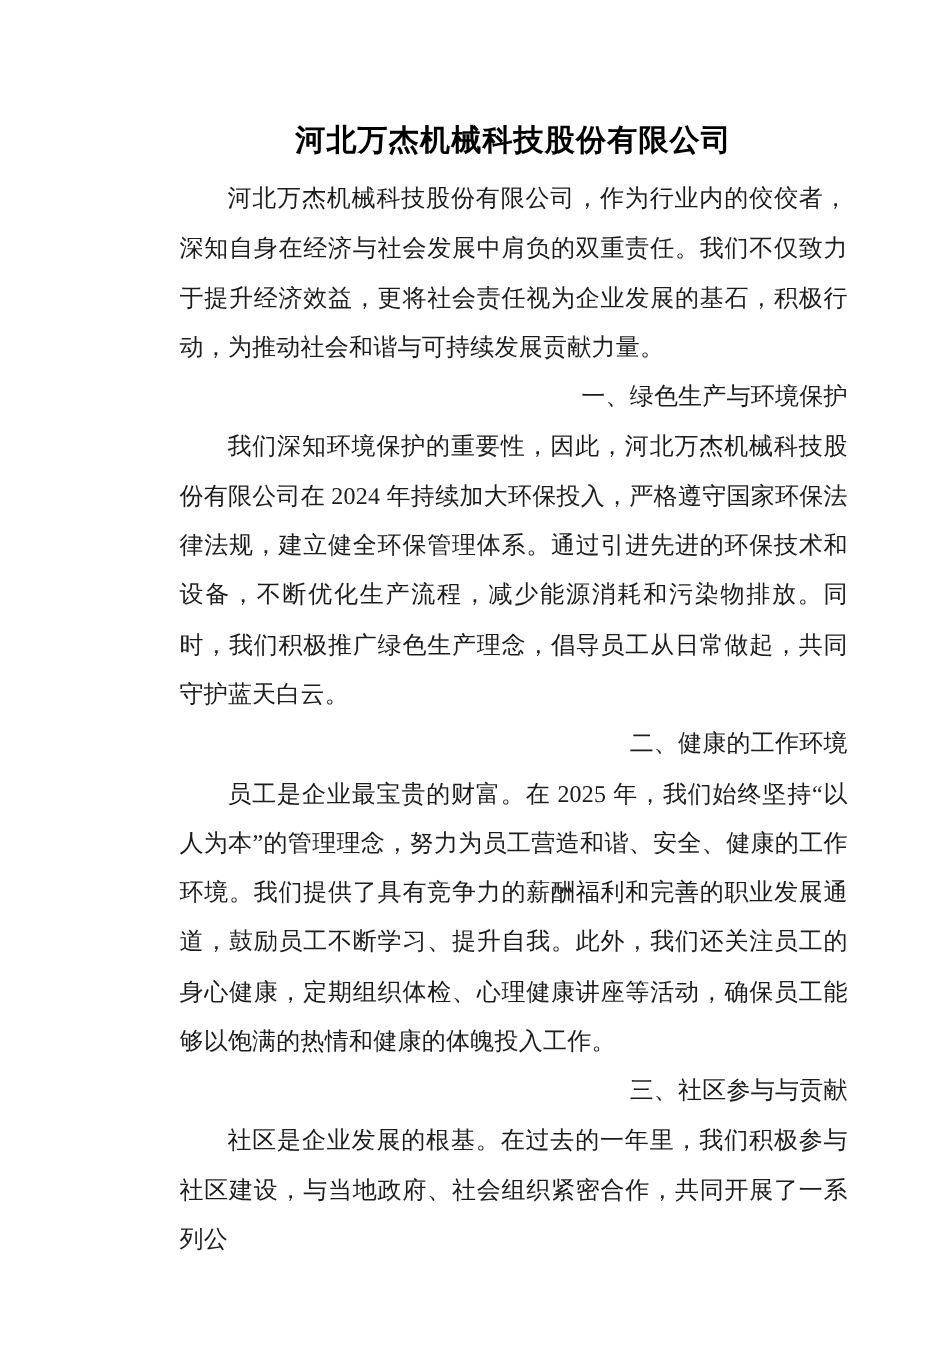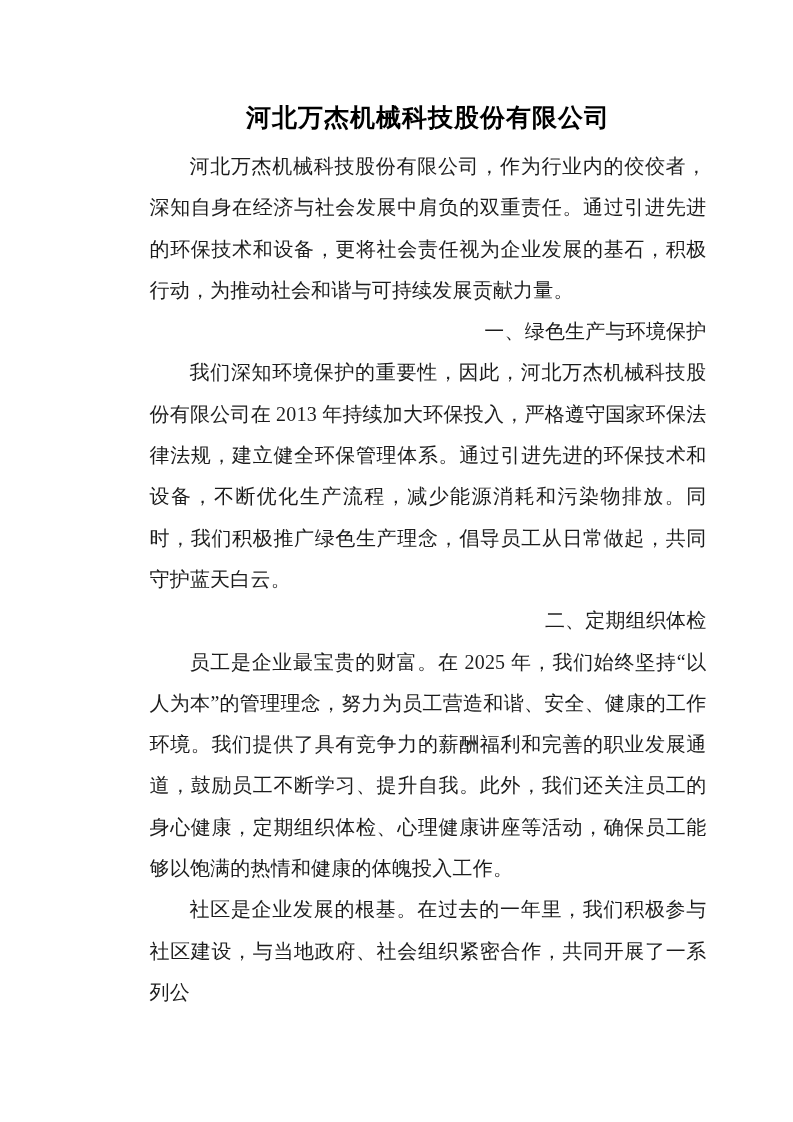--- a/index.html
+++ b/index.html
@@ -47,22 +47,23 @@
 </style>
 </head>
 <body>
 
 <div class="page">
   <div class="content">
 
     <div class="doc-title">河北万杰机械科技股份有限公司</div>
 
     <div class="doc-body">
-      <p>河北万杰机械科技股份有限公司，作为行业内的佼佼者，深知自身在经济与社会发展中肩负的双重责任。通过引进先进的环保技术和设备，更将社会责任视为企业发展的基石，积极行动，为推动社会和谐与可持续发展贡献力量。</p>
+      <p>河北万杰机械科技股份有限公司，作为行业内的佼佼者，深知自身在经济与社会发展中肩负的双重责任。我们不仅致力于提升经济效益，更将社会责任视为企业发展的基石，积极行动，为推动社会和谐与可持续发展贡献力量。</p>
       <p class="heading">一、绿色生产与环境保护</p>
-      <p>我们深知环境保护的重要性，因此，河北万杰机械科技股份有限公司在 2013 年持续加大环保投入，严格遵守国家环保法律法规，建立健全环保管理体系。通过引进先进的环保技术和设备，不断优化生产流程，减少能源消耗和污染物排放。同时，我们积极推广绿色生产理念，倡导员工从日常做起，共同守护蓝天白云。</p>
-      <p class="heading">二、定期组织体检</p>
+      <p>我们深知环境保护的重要性，因此，河北万杰机械科技股份有限公司在 2024 年持续加大环保投入，严格遵守国家环保法律法规，建立健全环保管理体系。通过引进先进的环保技术和设备，不断优化生产流程，减少能源消耗和污染物排放。同时，我们积极推广绿色生产理念，倡导员工从日常做起，共同守护蓝天白云。</p>
+      <p class="heading">二、健康的工作环境</p>
       <p>员工是企业最宝贵的财富。在 2025 年，我们始终坚持“以人为本”的管理理念，努力为员工营造和谐、安全、健康的工作环境。我们提供了具有竞争力的薪酬福利和完善的职业发展通道，鼓励员工不断学习、提升自我。此外，我们还关注员工的身心健康，定期组织体检、心理健康讲座等活动，确保员工能够以饱满的热情和健康的体魄投入工作。</p>
+      <p class="heading">三、社区参与与贡献</p>
       <p>社区是企业发展的根基。在过去的一年里，我们积极参与社区建设，与当地政府、社会组织紧密合作，共同开展了一系列公</p>
     </div>
 
   </div>
 </div>
 
 </body></html>

